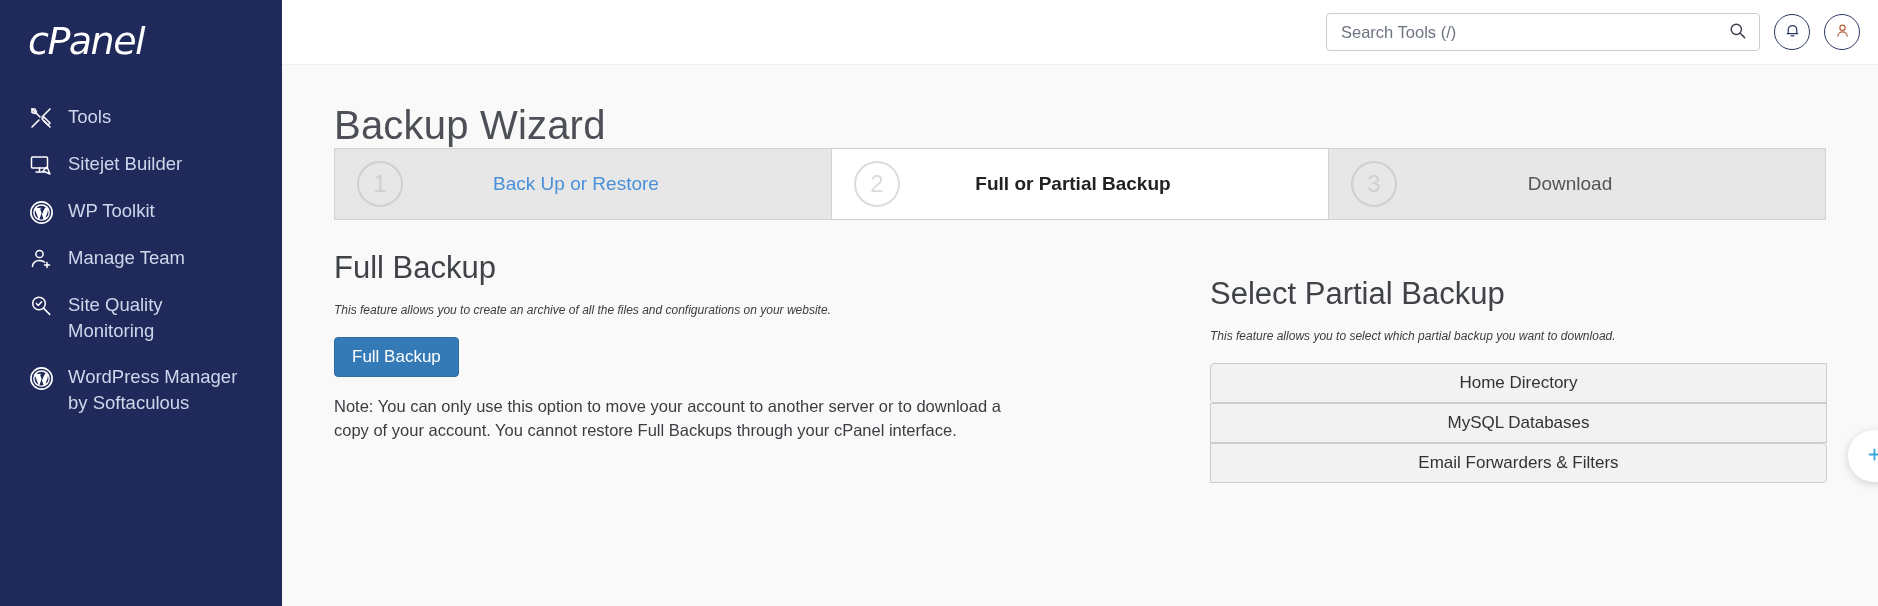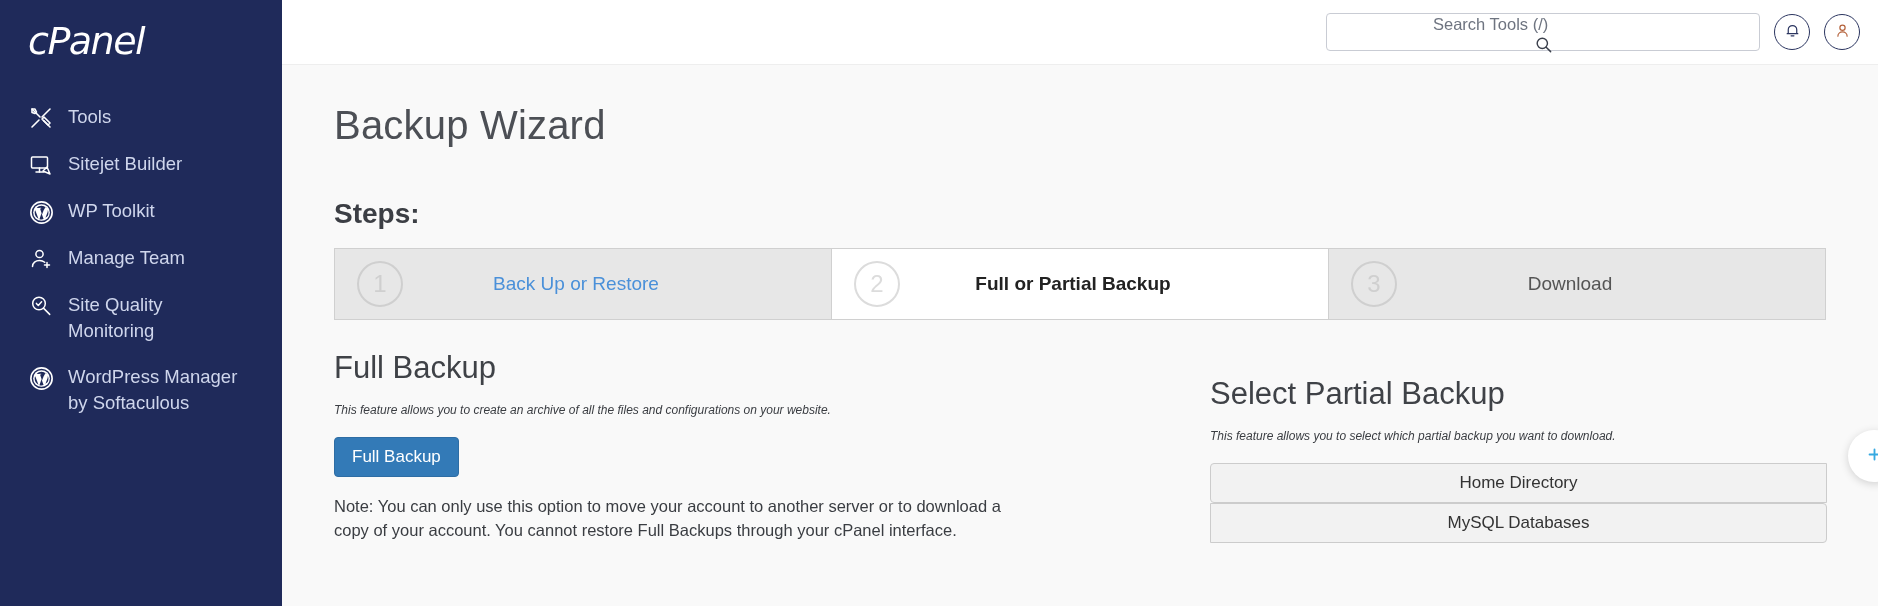--- a/index.html
+++ b/index.html
@@ -80,21 +80,20 @@
   }
   .search-box {
     width: 434px;
     height: 38px;
     border: 1px solid #c9ccd4;
     border-radius: 4px;
     background: #fff;
     display: flex;
     align-items: center;
     padding: 0 12px;
-    flex-direction: column;
   }
   .search-box input {
     border: 0; outline: 0;
     flex: 1;
     font-size: 16.5px;
     color: #3a3f4b;
     font-family: "Liberation Sans", sans-serif;
     background: transparent;
   }
   .search-box input::placeholder { color: #6e7480; }
@@ -354,21 +353,20 @@
               <path d="M5.5 20c0-3.6 2.9-6 6.5-6s6.5 2.4 6.5 6"></path>
           </svg>
         </span>
       </div>
     </header>
 
     <div class="content">
 
       <h1 class="page-title">Backup Wizard</h1>
 
-      <h2 class="steps-title">Steps:</h2>
 
       <div class="steps">
         <div class="step done">
           <div class="step-num">1</div>
           <div class="step-label">Back Up or Restore</div>
         </div>
         <div class="step active">
           <div class="step-num">2</div>
           <div class="step-label">Full or Partial Backup</div>
         </div>
@@ -386,20 +384,21 @@
           <button class="btn-primary">Full Backup</button>
           <p class="note">Note: You can only use this option to move your account to another server or to download a copy of your account. You cannot restore Full Backups through your cPanel interface.</p>
         </div>
 
         <div class="col right">
           <h3 class="sec-title">Select Partial Backup</h3>
           <p class="sec-desc">This feature allows you to select which partial backup you want to download.</p>
           <div class="btn-group">
             <button class="btn-default">Home Directory</button>
             <button class="btn-default">MySQL Databases</button>
+            <button class="btn-default">Email Forwarders &amp; Filters</button>
           </div>
         </div>
 
       </div>
 
     </div>
 
     <div class="fab">
       <span>
         <svg width="17" height="17" viewBox="0 0 24 24" fill="none" stroke="#36a9e1" stroke-width="2.6" stroke-linecap="round">

